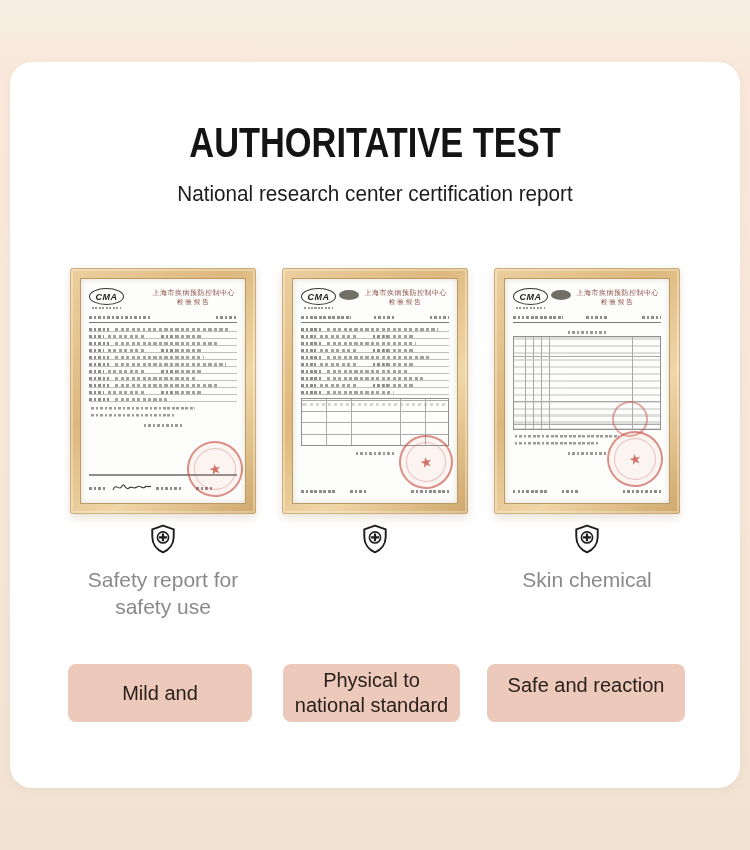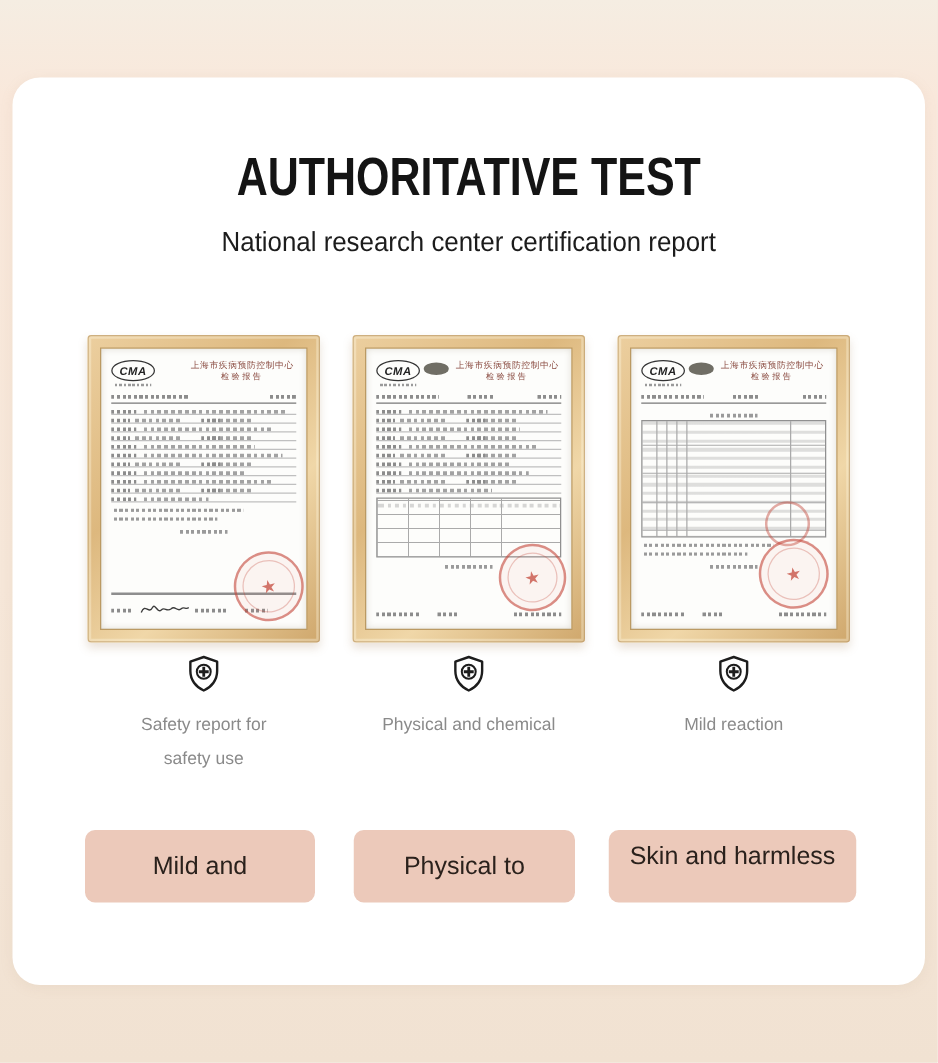--- a/index.html
+++ b/index.html
@@ -129,21 +129,21 @@
   .stamp::after{content:"";position:absolute;inset:5px;border:1px solid rgba(196,73,60,.30);border-radius:50%;}
   .stamp1{width:52px;height:52px;right:2px;bottom:6px;}
   .stamp2{width:50px;height:50px;right:4px;bottom:14px;}
   .stamp3{width:52px;height:52px;right:6px;bottom:16px;}
   .ring3{position:absolute;width:32px;height:32px;right:12px;bottom:-8px;
     border:2px solid rgba(196,80,66,.48);border-radius:50%;transform:rotate(10deg);}
   
   .shield{margin-top:10px;}
   .caption{
     margin-top:12px;width:240px;flex-shrink:0;text-align:center;
-    color:var(--caption-color,#8a8a8a);font-size:14px;line-height:27px;
+    color:var(--caption-color,#8a8a8a);font-size:21px;line-height:27px;
   }
   .caption span{display:block;}
   
   .badge{
     position:absolute;top:664px;height:58px;box-sizing:border-box;
     background:var(--badge-bg,#ecc9ba);border-radius:8px;
     display:flex;flex-direction:column;align-items:center;justify-content:center;
     color:var(--badge-text,#2a211c);font-size:20px;line-height:25px;font-weight:500;text-align:center;
   }
   .badge span{display:block;}
@@ -247,21 +247,20 @@
           <div class="foot"></div>
           <div class="stamp stamp2"></div>
         </div>
       </div>
       <svg class="shield" viewBox="0 0 24 28" width="26" height="30">
         <path d="M12 1.5 L22 5 V12 C22 18.5 18 24 12 26.5 C6 24 2 18.5 2 12 V5 Z" fill="none" stroke="#1d1d1d" stroke-width="1.8" stroke-linejoin="round"></path>
         <circle cx="12" cy="12.5" r="5.2" fill="none" stroke="#1d1d1d" stroke-width="1.5"></circle>
         <path d="M12 8.8 V16.2 M8.3 12.5 H15.7" stroke="#1d1d1d" stroke-width="2.1"></path>
       </svg>
       <div class="caption">
-        <span>Physical and chemical</span>
       </div>
     </div>
 
     <div class="col">
       <div class="frame">
         <div class="paper">
           <div class="cert-head">
             <div class="logo-group">
               <div class="cma-wrap">
                 <div class="cma">CMA</div>
@@ -286,28 +285,29 @@
           <div class="foot"></div>
           <div class="stamp stamp3"></div>
         </div>
       </div>
       <svg class="shield" viewBox="0 0 24 28" width="26" height="30">
         <path d="M12 1.5 L22 5 V12 C22 18.5 18 24 12 26.5 C6 24 2 18.5 2 12 V5 Z" fill="none" stroke="#1d1d1d" stroke-width="1.8" stroke-linejoin="round"></path>
         <circle cx="12" cy="12.5" r="5.2" fill="none" stroke="#1d1d1d" stroke-width="1.5"></circle>
         <path d="M12 8.8 V16.2 M8.3 12.5 H15.7" stroke="#1d1d1d" stroke-width="2.1"></path>
       </svg>
       <div class="caption">
-        <span>Mild reaction</span>
+        <span>Skin chemical</span>
       </div>
     </div>
   </div>
 
   <div class="badge badge1">
     <span>Mild and</span>
   </div>
   <div class="badge badge2">
     <span>Physical to</span>
+    <span>national standard</span>
   </div>
   <div class="badge badge3">
-    <span>Skin and harmless</span>
+    <span>Safe and reaction</span>
     <span></span>
   </div>
 </div>
 
 </body></html>

